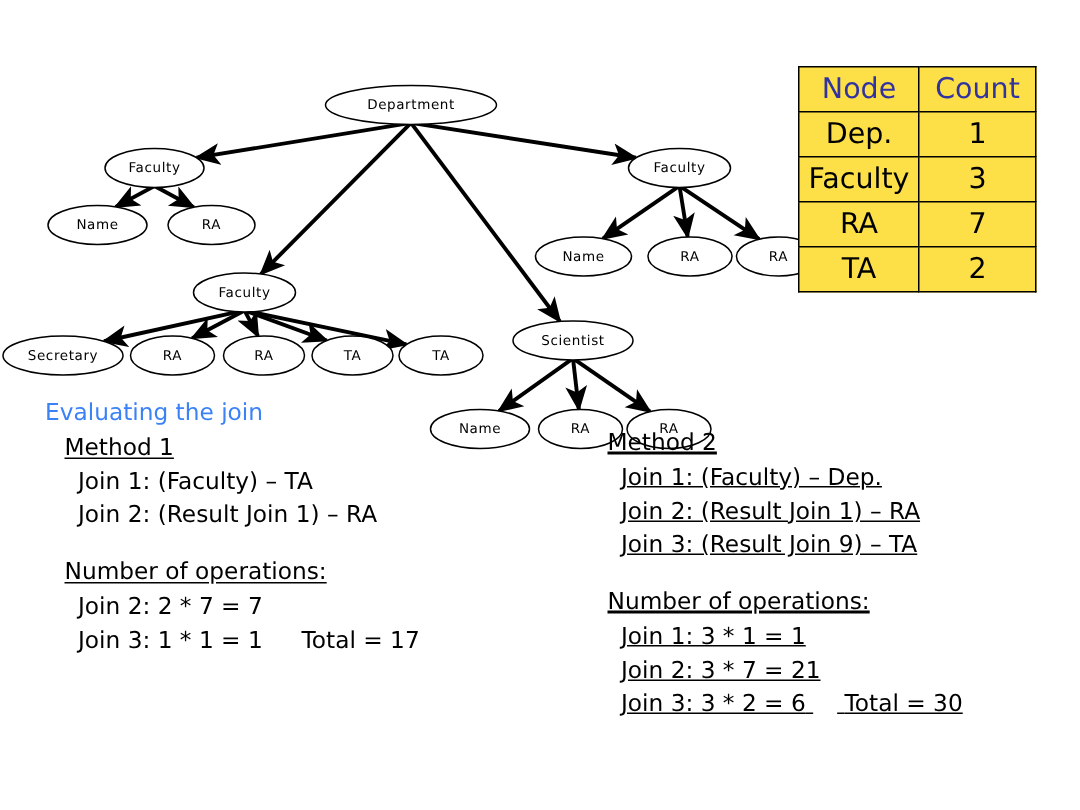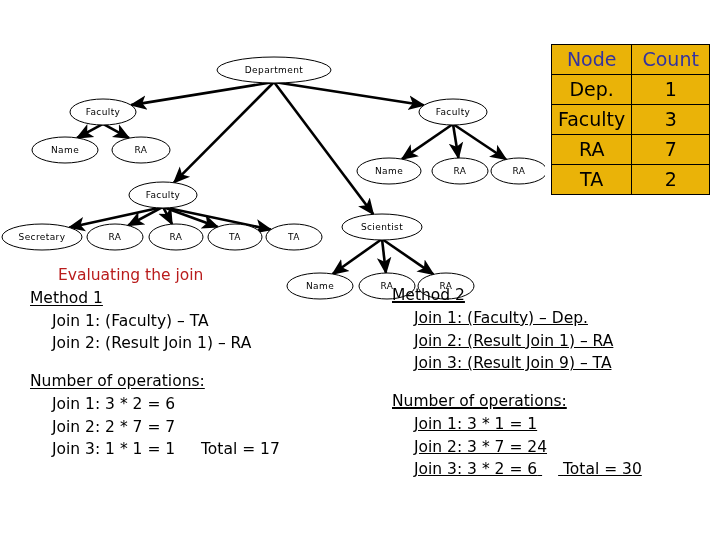--- a/index.html
+++ b/index.html
@@ -46,25 +46,25 @@
   .tree-edge {
     stroke: #000000;
     stroke-width: 2.6;
     fill: none;
     stroke-linecap: butt;
   }
 
   
   #count-table {
     position: absolute;
-    left: 551px;
+    left: 532px;
     top: 44px;
     width: 159px;
     border-collapse: collapse;
-    background: #eab308;
+    background: #fde047;
   }
   #count-table td {
     border: 1.5px solid #000000;
     text-align: center;
     font-family: "DejaVu Sans", sans-serif;
     font-size: 19px;
     height: 29px;
     padding: 0 2px;
     line-height: 1;
   }
@@ -80,27 +80,27 @@
     font-family: "DejaVu Sans", sans-serif;
     font-size: 15.5px;
     line-height: 1.47;
     color: #000000;
     white-space: nowrap;
   }
   #left-col  { left: 30px;  top: 264px; }
   #right-col { left: 392px; top: 284px; text-decoration: underline; }
 
   .section-title {
-    color: #b91c1c;
+    color: #3b82f6;
     font-size: 15.5px;
-    margin-left: 28px;
   }
   .heading-underline {
     text-decoration: underline;
     text-underline-offset: 2px;
+    margin-left: 13px;
   }
   .indent-1 { padding-left: 22px; }
   .spacer-line { height: 15px; }
   .gap-total { display: inline-block; width: 16px; }
 </style>
 </head>
 <body>
 
 <div id="tree-diagram">
   <svg id="tree-svg" width="545" height="265" viewBox="0 0 545 265">
@@ -232,36 +232,35 @@
     </tbody>
 </table>
 
 <div id="left-col" class="text-col">
   <div class="section-title">Evaluating the join</div>
   <div class="heading-underline">Method 1</div>
   <div class="indent-1">Join 1: (Faculty) – TA</div>
   <div class="indent-1">Join 2: (Result Join 1) – RA</div>
   <div class="spacer-line"></div>
   <div class="heading-underline">Number of operations:</div>
-  <div class="indent-1">Join 1: 3 * 2 = 6</div>
   <div class="indent-1">Join 2: 2 * 7 = 7</div>
   <div class="indent-1">
     <span>Join 3: 1 * 1 = 1</span>
     <span class="gap-total"></span>
     <span>Total = 17</span>
   </div>
 </div>
 
 <div id="right-col" class="text-col">
   <div class="heading-underline">Method 2</div>
   <div class="indent-1">Join 1: (Faculty) – Dep.</div>
   <div class="indent-1">Join 2: (Result Join 1) – RA</div>
   <div class="indent-1">Join 3: (Result Join 9) – TA</div>
   <div class="spacer-line"></div>
   <div class="heading-underline">Number of operations:</div>
   <div class="indent-1">Join 1: 3 * 1 = 1</div>
-  <div class="indent-1">Join 2: 3 * 7 = 24</div>
+  <div class="indent-1">Join 2: 3 * 7 = 21</div>
   <div class="indent-1">
     <span>Join 3: 3 * 2 = 6</span>
     <span class="gap-total"></span>
     <span>Total = 30</span>
   </div>
 </div>
 
 </body></html>

